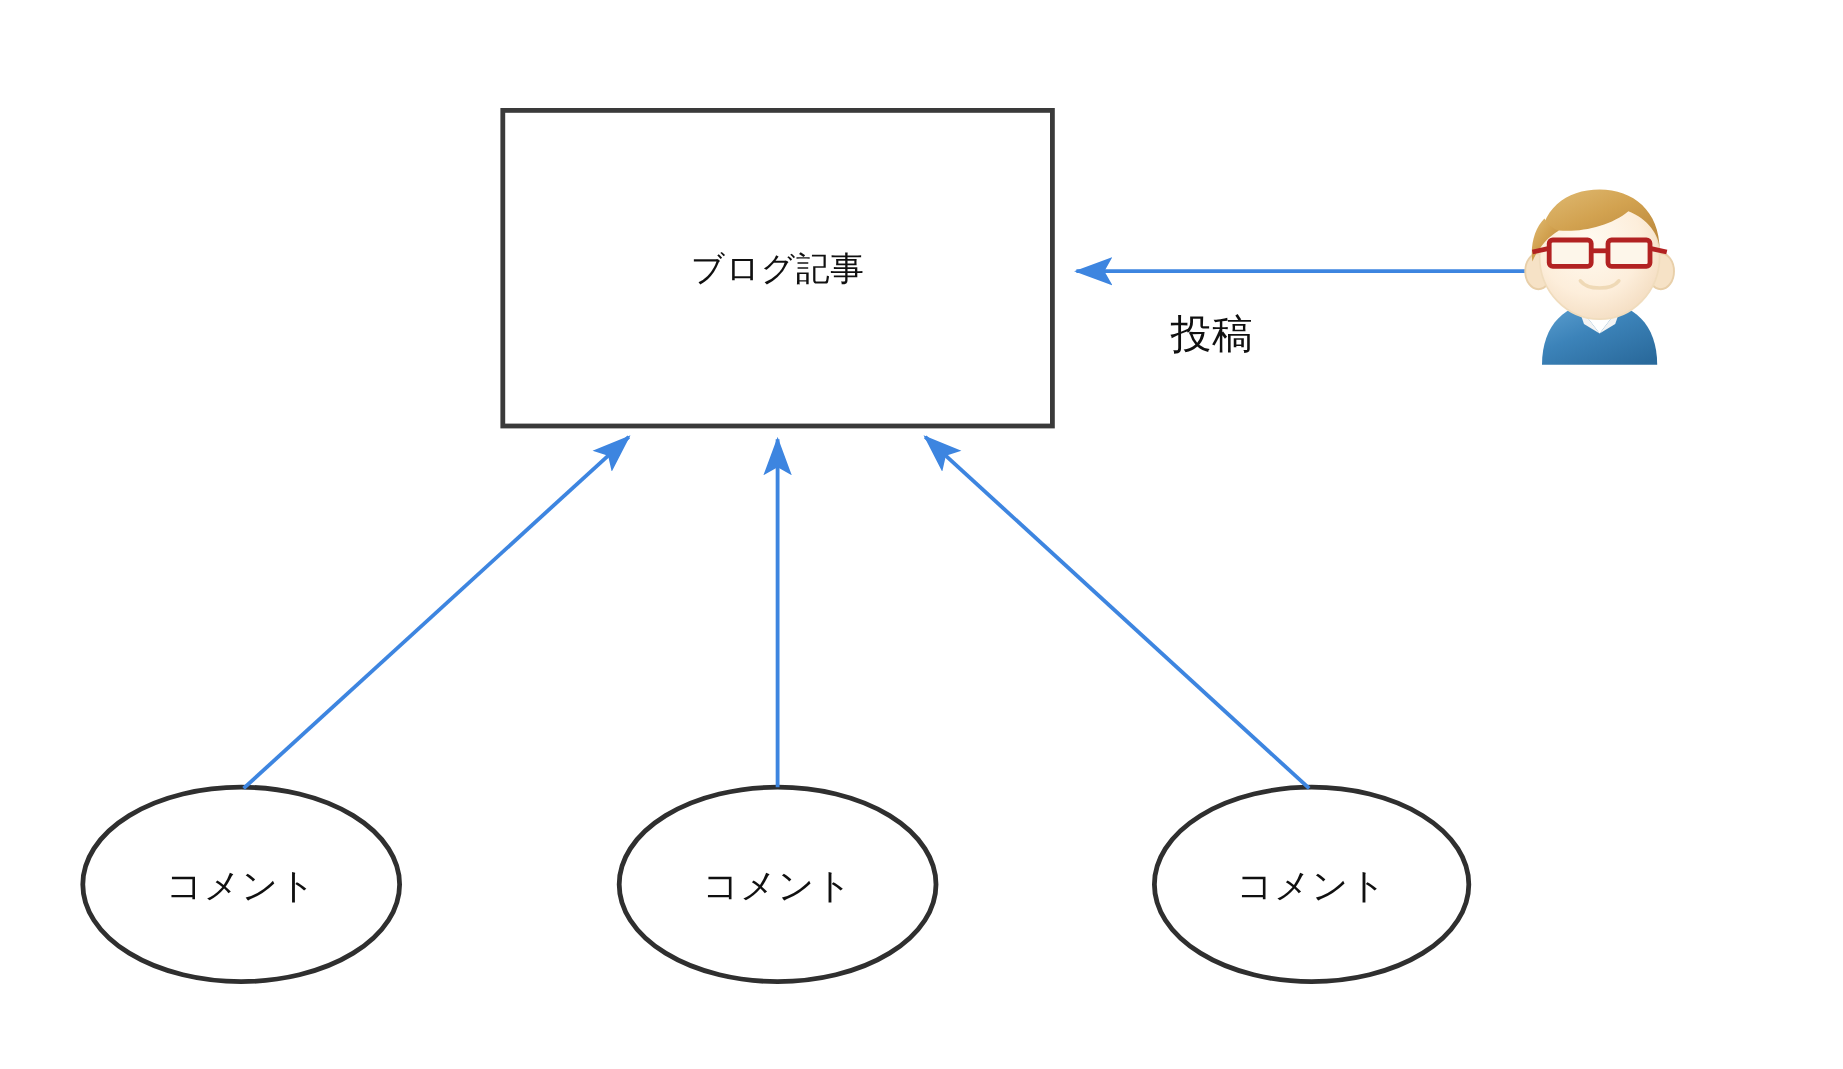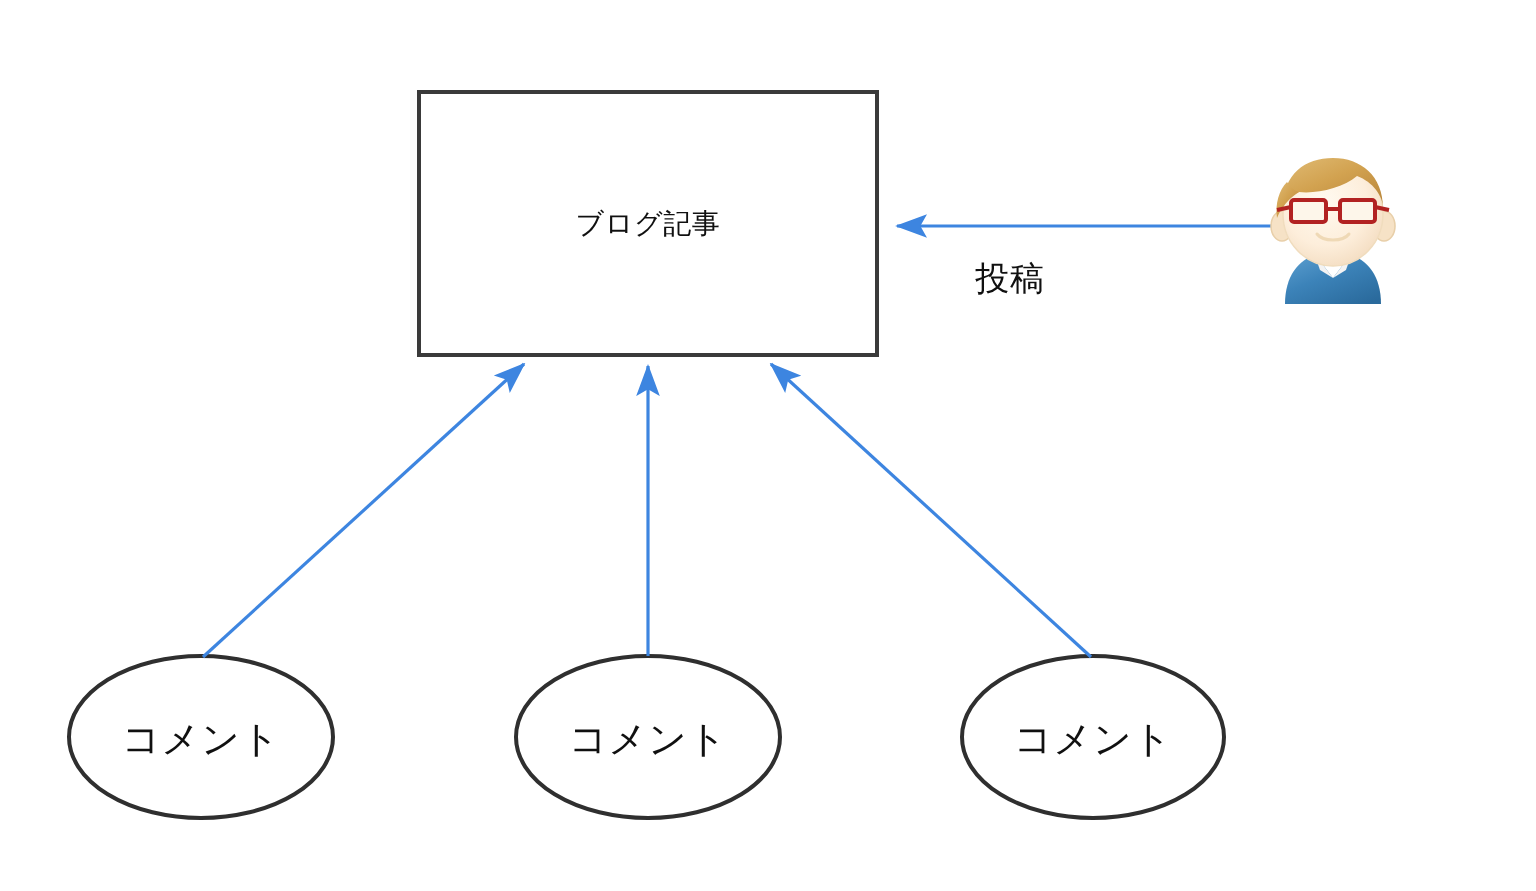--- a/index.html
+++ b/index.html
@@ -35,21 +35,21 @@
     color: #101010;
     white-space: nowrap;
     transform: translate(-50%, -50%);
     text-align: center;
     letter-spacing: 0.02em;
   }
   .label-blog {
     font-size: 28px;
   }
   .label-comment {
-    font-size: 38px;
+    font-size: 30px;
   }
   .label-edge {
     font-size: 34px;
   }
   .label-actor {
     font-size: 36px;
   }
 </style>
 </head>
 <body>

